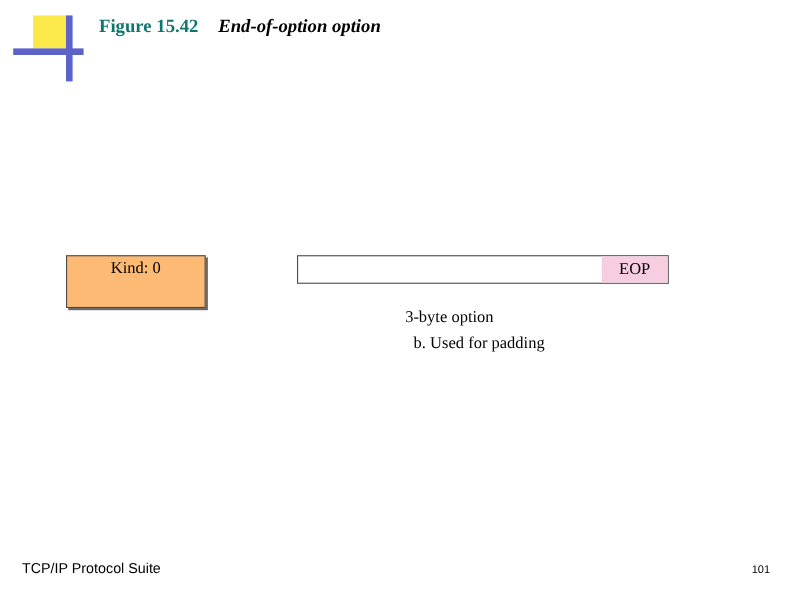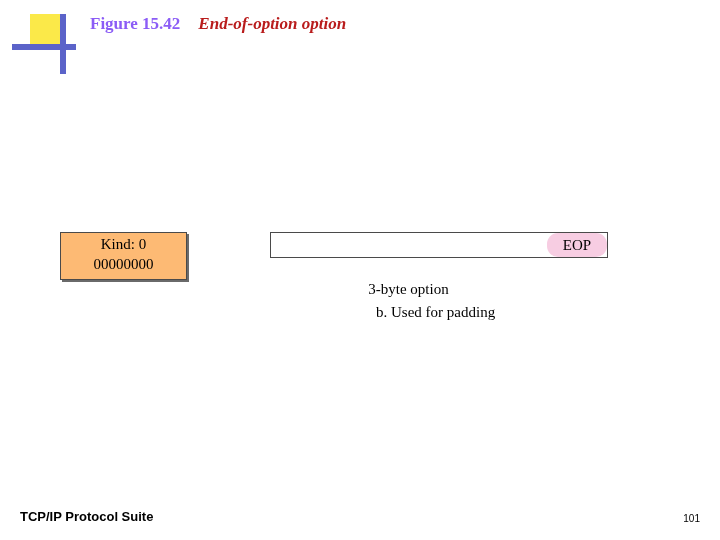--- a/index.html
+++ b/index.html
@@ -50,27 +50,27 @@
   
   .title {
     position: absolute;
     left: 90px;
     top: 14px;
     white-space: nowrap;
   }
   .title .fig {
     font-weight: bold;
     font-size: 17px;
-    color: #8b5cf6;
+    color: #0f766e;
   }
   .title .cap {
     font-weight: bold;
     font-style: italic;
     font-size: 17px;
-    color: #b91c1c;
+    color: #000000;
     padding-left: 14px;
     text-align: center;
   }
 
   
   .diag {
     position: absolute;
     left: 60px;
     top: 232px;
     width: 610px;
@@ -110,21 +110,21 @@
     height: 24px;
     border: 1px solid #4a4a4a;
     display: flex;
   }
   .hdr .cell {
     text-align: center;
     font-size: 15px;
     line-height: 24px;
     border-right: 1px solid #4a4a4a;
   }
-  .hdr .cell:last-child { border-right: none; border-radius: 11px; }
+  .hdr .cell:last-child { border-right: none; }
   .hdr .yellow { background: #a16207; width: 275px; margin-top: 44px; }
   .hdr .pink   { background: #f7cde2; width: 60px; }
 
   
   .databox {
     position: absolute;
     left: 195px;
     top: 25px;
     width: 367px;
     height: 32px;
@@ -166,21 +166,20 @@
     font-size: 15px;
   }
 
   
   .footer-left {
     position: absolute;
     left: 20px;
     bottom: 16px;
     font-family: Arial, Helvetica, sans-serif;
     font-size: 13px;
-    font-weight: bold;
   }
   .footer-right {
     position: absolute;
     right: 20px;
     bottom: 16px;
     font-family: Arial, Helvetica, sans-serif;
     font-size: 10px;
   }
 </style>
 </head>
@@ -194,21 +193,20 @@
 
 <div class="title">
   <span class="fig">Figure 15.42</span>
   <span class="cap">End-of-option option</span>
 </div>
 
 <div class="diag">
 
   <div class="kind-box">
     <span class="k1">Kind: 0</span>
-    <span class="k2">00000000</span>
   </div>
 
   <div class="hdr">
     <div class="cell yellow">3-byte option</div>
     <div class="cell pink">EOP</div>
   </div>
 
 
   <div class="cap-b">b. Used for padding</div>
 </div>

